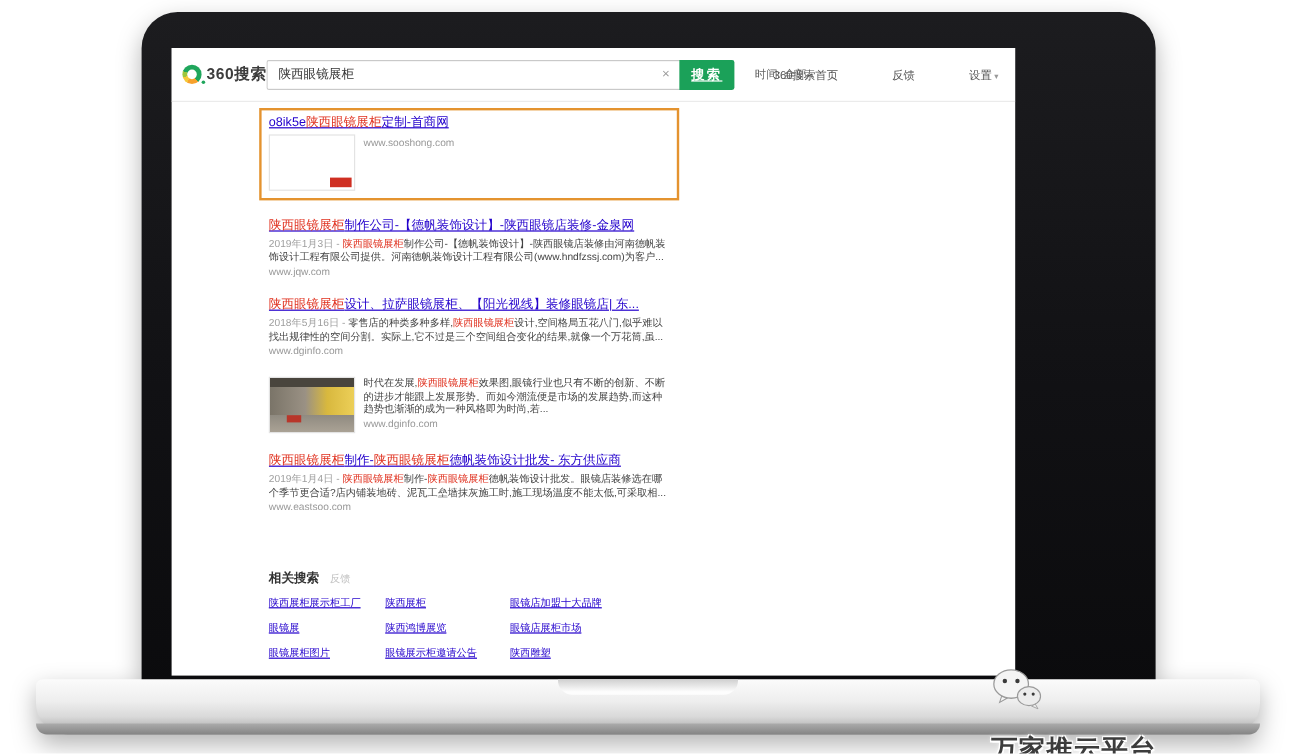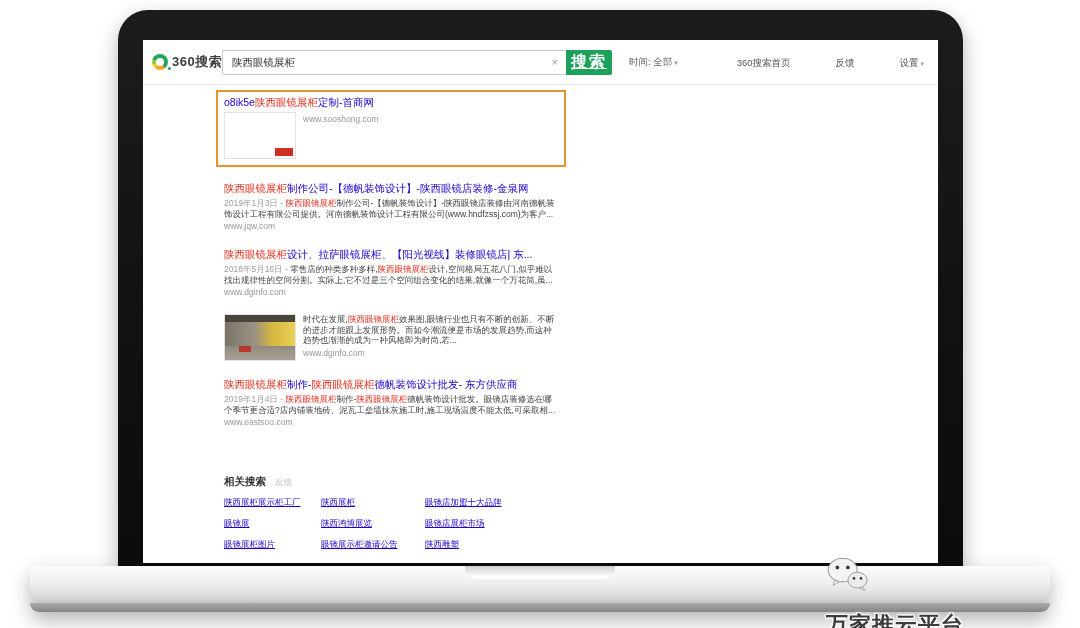--- a/index.html
+++ b/index.html
@@ -5,21 +5,21 @@
   * { margin:0; padding:0; box-sizing:border-box; }
   html,body { width:1080px; height:628px; background:#fff; overflow:hidden;
     font-family:"Liberation Sans","DejaVu Sans",sans-serif; }
   .stage { position:relative; width:1080px; height:628px; }
 
   
   .laptop { position:absolute; inset:0; filter:drop-shadow(0 8px 10px rgba(0,0,0,.30)); }
   .screen { position:absolute; left:118px; top:10px; width:845px; height:568px;
     background:linear-gradient(180deg,#1c1c1f 0%,#111114 55%,#0b0b0d 100%);
     border-radius:30px 30px 12px 12px; }
-  .display { position:absolute; left:25px; top:30px; width:795px; height:523px;
+  .display { position:absolute; left:25px; top:30px; width:703px; height:523px;
     background:#fff; overflow:hidden;padding-left:23px; }
   .base { position:absolute; left:30px; top:566px; width:1020px; height:46px;
     background:linear-gradient(180deg,#fbfbfb 0%,#eeeeee 40%,#d9d9d9 68%,#bdbdbd 84%,#9b9b9b 100%);
     border-radius:6px 6px 26px 26px; }
   .base-edge { position:absolute; left:0; bottom:0; width:100%; height:9px;
     background:linear-gradient(180deg,#ababab,#848484); border-radius:0 0 26px 26px; }
   .notch { position:absolute; left:50%; top:0; width:150px; height:13px; margin-left:-75px;
     background:linear-gradient(180deg,#cfcfcf,#fdfdfd 80%); border-radius:0 0 12px 12px; }
 
   
@@ -34,35 +34,35 @@
     border-radius:50%; background:#1fa65c; }
   .logo-text { font-size:13px; font-weight:bold; color:#3d3d3d; letter-spacing:.5px; }
 
   .searchbar { position:absolute; left:79px; top:10px; display:flex; }
   .search-input { position:relative; width:344px; height:25px; border:1px solid #c9c9c9;
     border-right:none; border-radius:2px 0 0 2px; background:#fff;
     font-size:10.5px; color:#333; line-height:23px; padding:0 22px 0 9px; }
   .clear-x { position:absolute; right:8px; top:0; line-height:23px; font-size:11px;
     color:#9a9a9a; cursor:pointer; }
   .search-btn { width:46px; height:25px; border:none; border-radius:0 2px 2px 0;
-    background:var(--green); color:#fff; font-size:16px; font-weight:bold;
+    background:var(--green); color:#fff; font-size:11px; font-weight:bold;
     letter-spacing:2px; cursor:pointer;text-decoration:underline; }
   .time-filter { position:absolute; left:486px; top:16px; font-size:9.5px; color:#666; }
   .time-filter .caret, .hlink .caret { font-size:7px; color:#999; margin-left:2px; }
   .hlinks { position:absolute; right:14px; top:17px; display:flex; gap:13px;
     font-size:9.5px; color:#555; }
   .hlink { cursor:pointer;margin-left:32px; }
 
   
   .results { position:absolute; left:81px; top:50px; width:334px; }
   .result { margin-bottom:17px; position:relative; }
   .hl-box { border:2px solid var(--hlborder); padding:4px 6px 6px;
     margin-left:-8px; margin-right:-8px; margin-bottom:15px; }
   .r-title { display:block; font-size:10.5px; line-height:13px; color:var(--blue);
-    white-space:nowrap; overflow:hidden; cursor:pointer; }
+    text-decoration:underline; white-space:nowrap; overflow:hidden; cursor:pointer; }
   .r-title .kw { color:var(--red); }
   .r-body { display:flex; margin-top:3px; }
   .thumb { width:72px; height:47px; margin-right:7px; flex-shrink:0; position:relative;
     border:1px solid #e3e3e3; cursor:pointer; }
   .thumb-gold { background:
     linear-gradient(180deg,#2f2e34 0%,#46454c 26%,#6b6a72 34%,rgba(0,0,0,0) 34%),
     linear-gradient(115deg,#a9882b 0%,#e0c150 40%,#c7a434 62%,#English 62%,#8f7322 100%),
     linear-gradient(115deg,#b8952f,#e3c452); }
   .thumb-gold::after { content:""; position:absolute; right:2px; bottom:2px; width:18px;
     height:8px; background:#cf2f22; }

